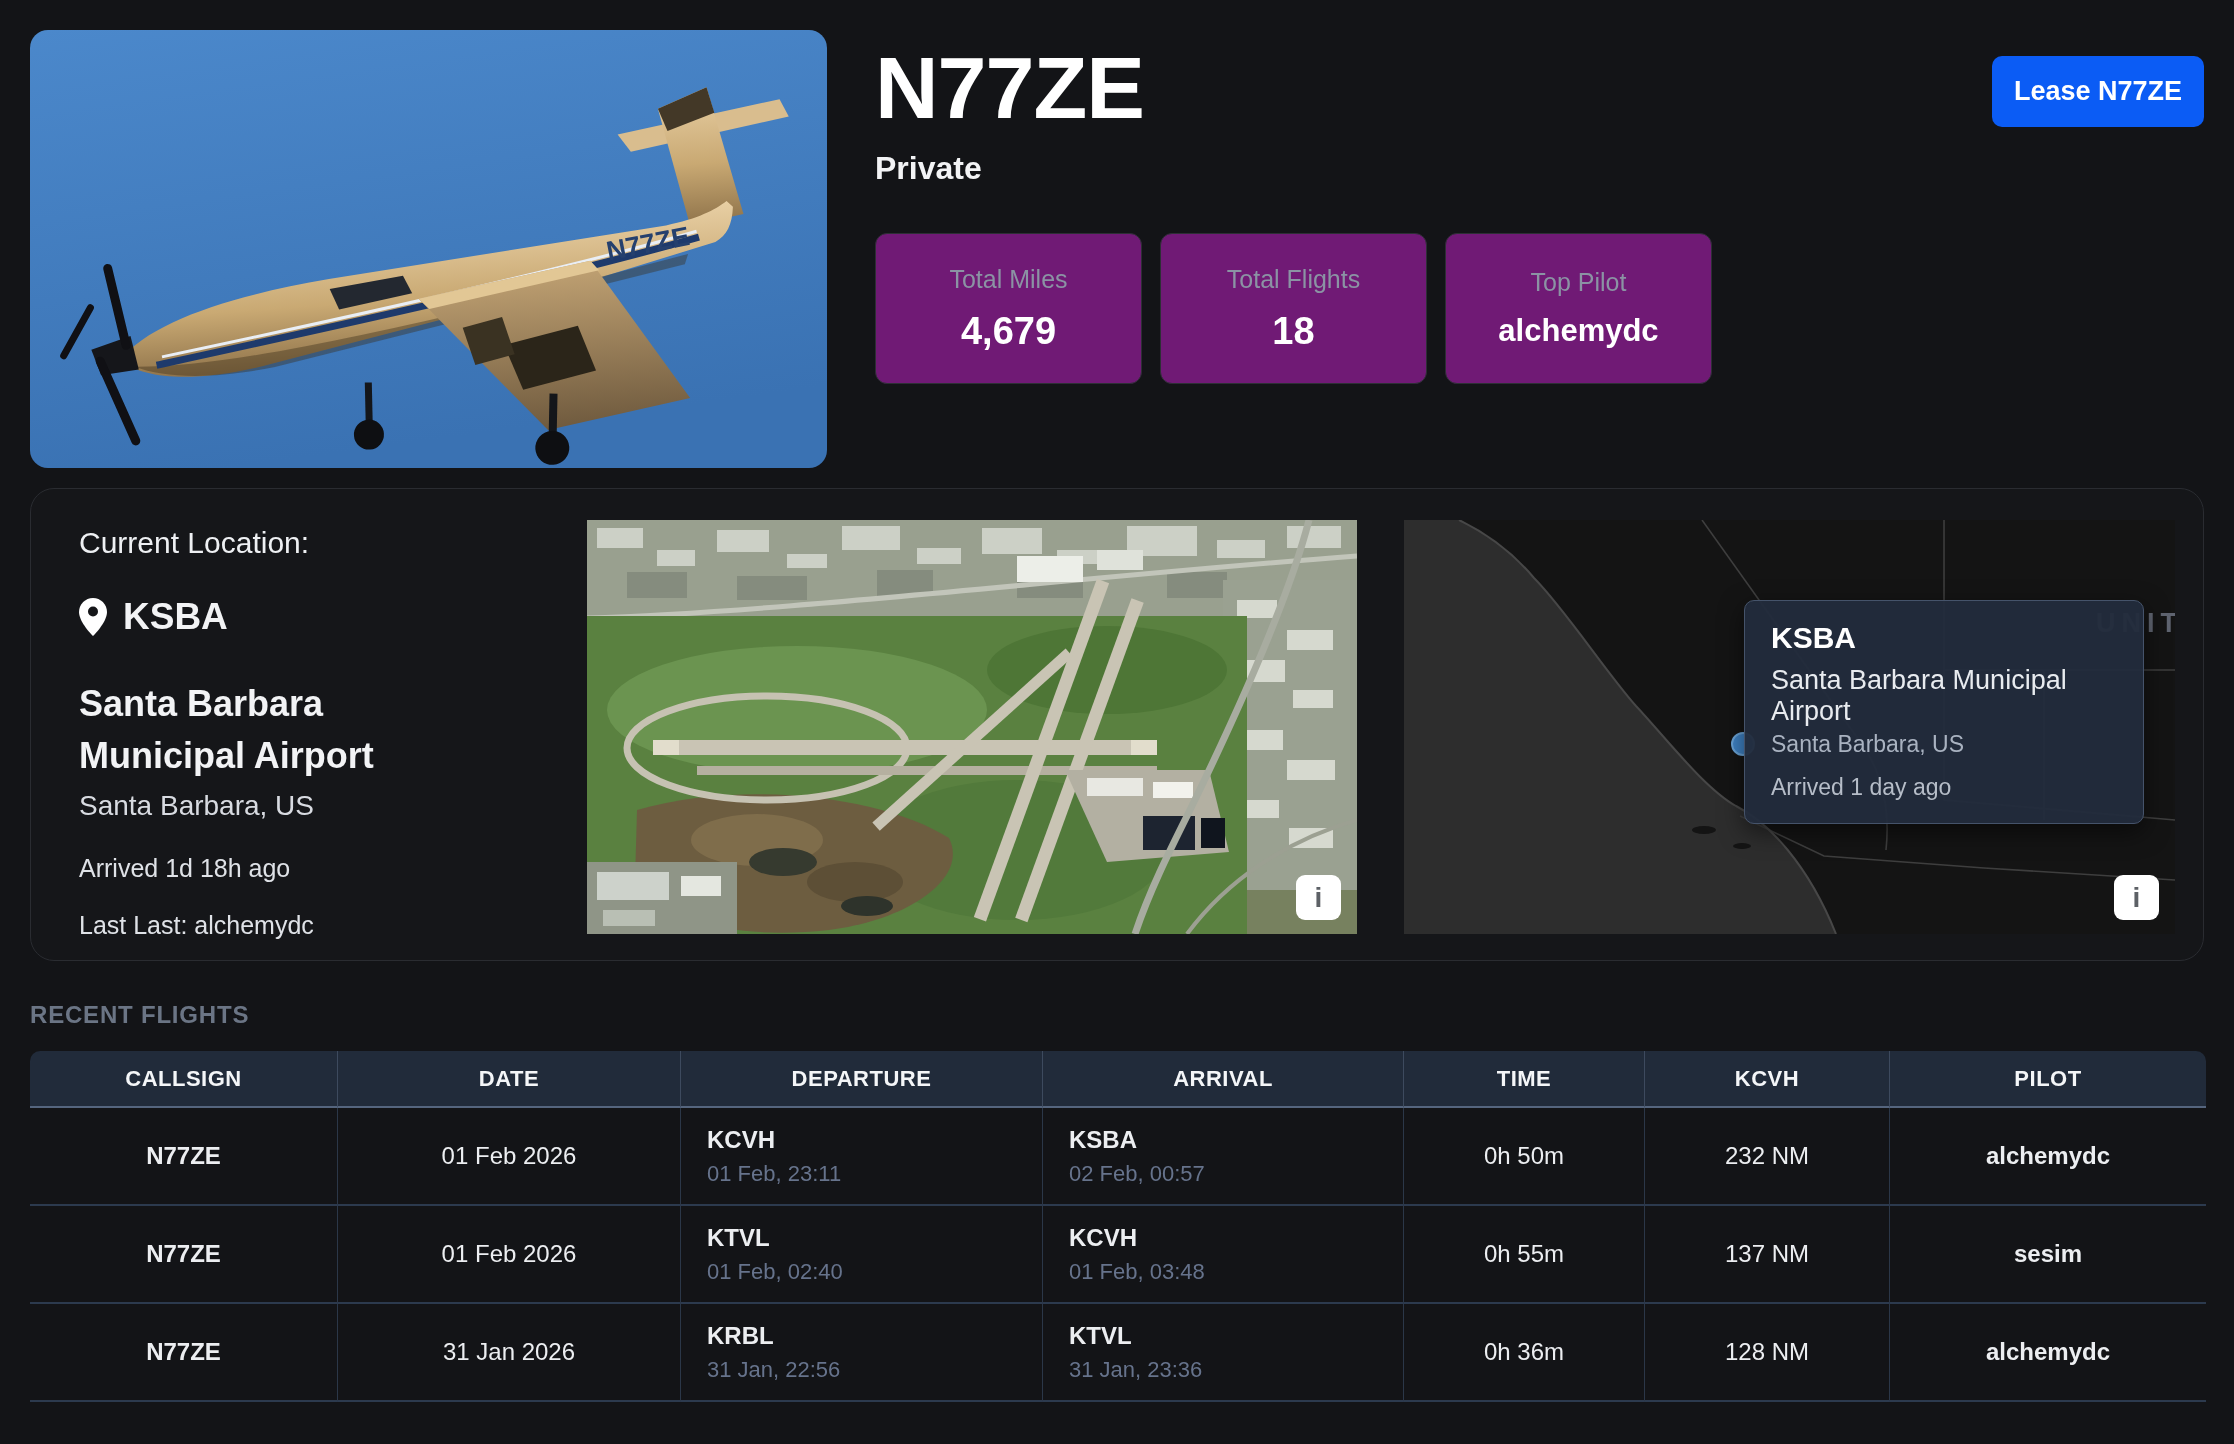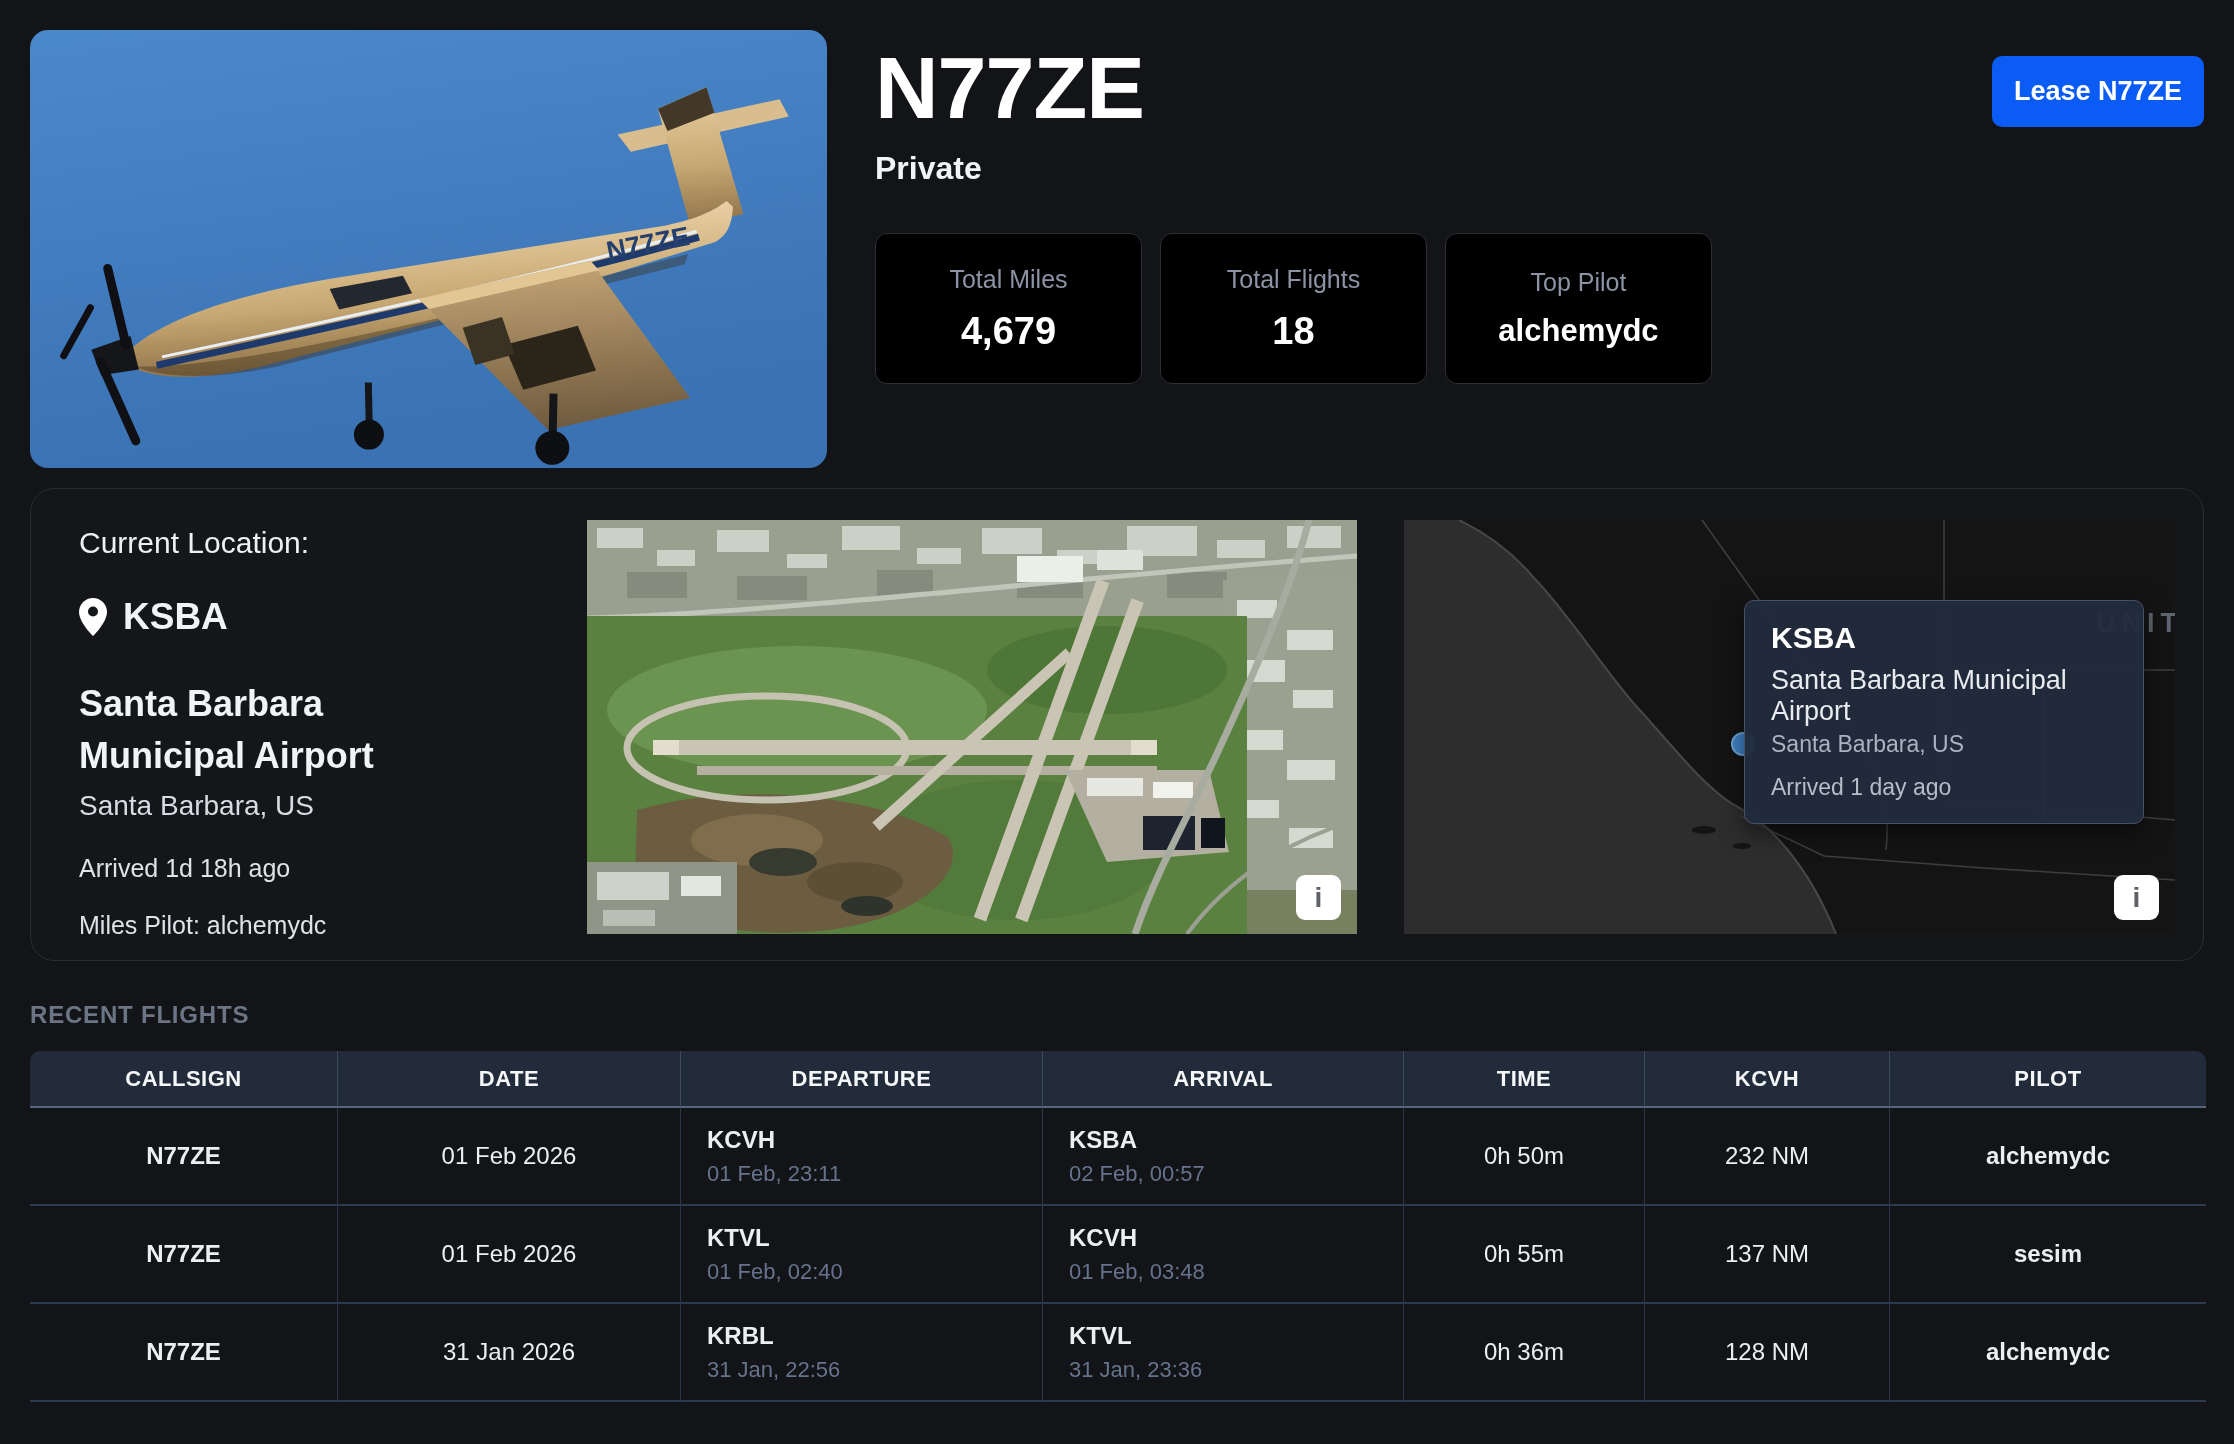--- a/index.html
+++ b/index.html
@@ -28,21 +28,21 @@
   .model-row { display:flex; align-items:center; gap:22px; margin-top:32px; }
   .model-name { font-size:34px; color:#eceef1; }
   .model-badge {
     border:2px solid #48556b; border-radius:13px; color:#fff;
     font-size:26px; font-weight:600; padding:7px 18px; line-height:1;
   }
   .private-label { font-size:32px; font-weight:700; margin-top:18px; }
 
   .stats-row { display:flex; gap:18px; margin-top:46px; }
   .stat-card {
-    width:267px; height:151px; background:#000000; border:1px solid #2d2f35;
+    width:267px; height:151px; background:#701a75; border:1px solid #2d2f35;
     border-radius:12px; display:flex; flex-direction:column; align-items:center; justify-content:center;
   }
   .stat-label { font-size:25px; color:#8b93a4; margin-bottom:16px; }
   .stat-value { font-size:38px; font-weight:800; color:#ffffff; }
   .stat-value.small { font-size:31px; font-weight:700; }
 
   
   .location-card {
     margin:20px 30px 0 30px; height:473px;
     background:#151619; border:1px solid #2a2c31; border-radius:24px;
@@ -191,21 +191,21 @@
       <div class="loc-icao-row">
         <svg class="pin-icon" viewBox="0 0 28 38">
           <path d="M14 0 C6.3 0 0 6.3 0 14 C0 24.5 14 38 14 38 C14 38 28 24.5 28 14 C28 6.3 21.7 0 14 0 Z" fill="#ffffff"></path>
           <circle cx="14" cy="13.5" r="5" fill="#151619"></circle>
         </svg>
         <span class="loc-icao">KSBA</span>
       </div>
       <div class="loc-airport">Santa Barbara Municipal Airport</div>
       <div class="loc-city">Santa Barbara, US</div>
       <div class="loc-arrived">Arrived 1d 18h ago</div>
-      <div class="loc-pilot">Miles Pilot: alchemydc</div>
+      <div class="loc-pilot">Last Last: alchemydc</div>
     </div>
 
     <div class="map-wrap">
       <svg viewBox="0 0 770 414" preserveAspectRatio="none">
         <rect width="770" height="414" fill="#77815f"></rect>
 
         <rect x="0" y="0" width="770" height="96" fill="#99a08f"></rect>
         <g fill="#ccd0c6">
           <rect x="10" y="8" width="46" height="20"></rect>
             <rect x="70" y="30" width="38" height="16"></rect>

